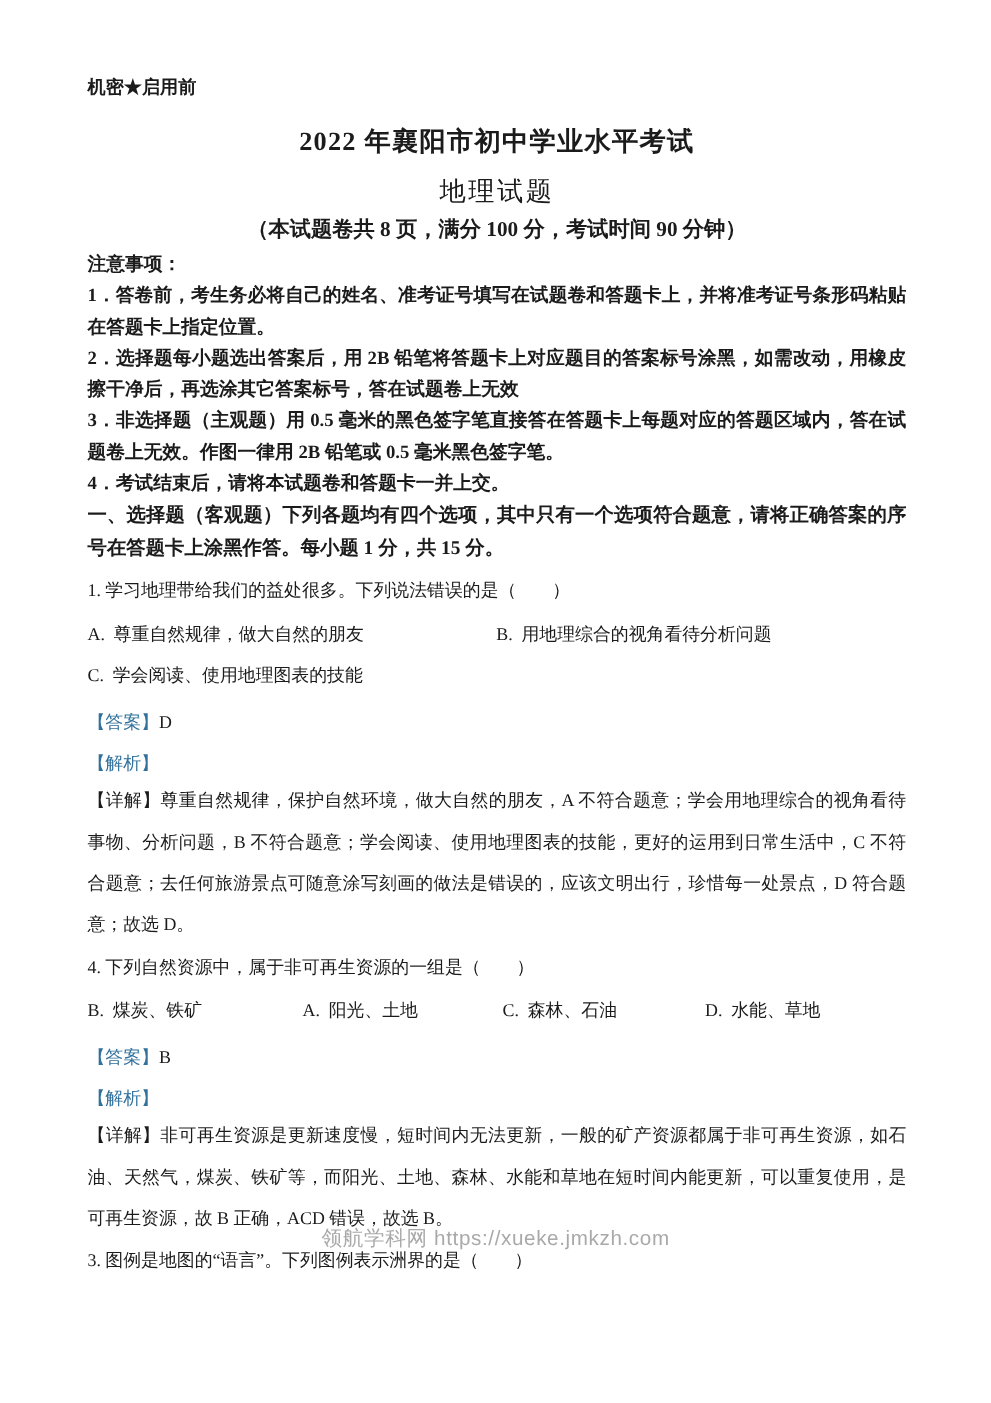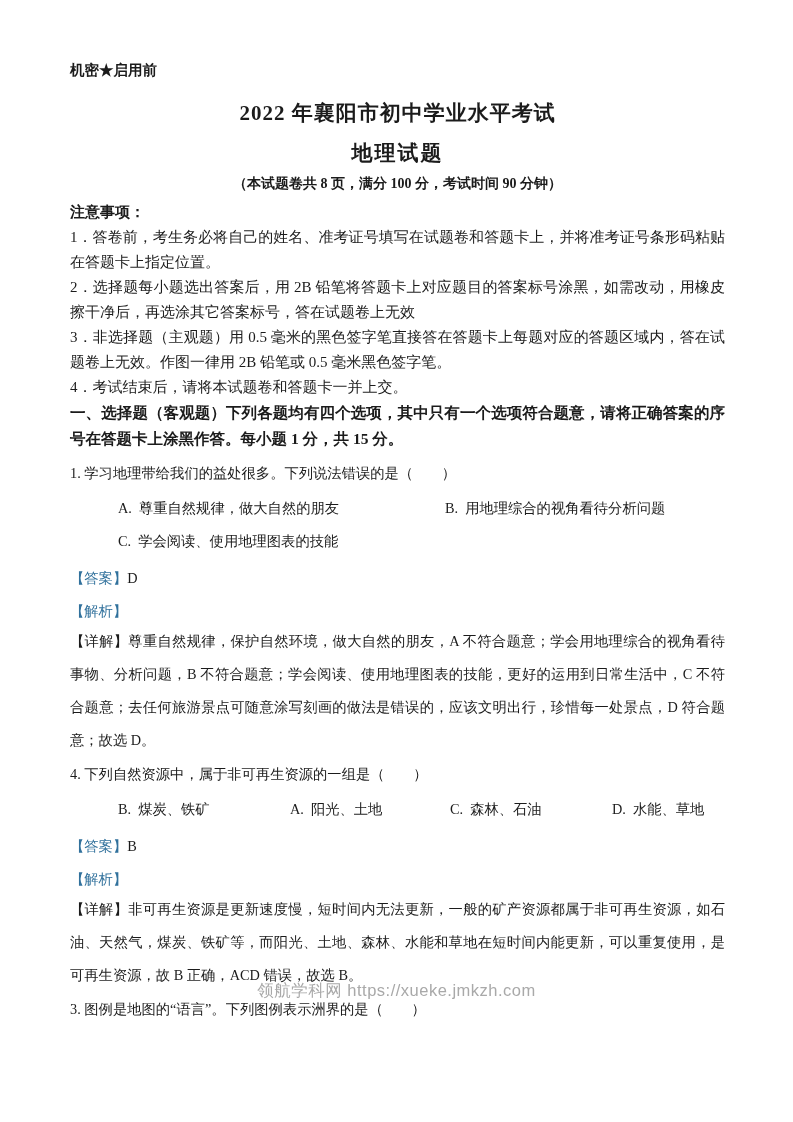--- a/index.html
+++ b/index.html
@@ -27,62 +27,61 @@
     text-align: center;
     font-size: 21px;
     font-weight: bold;
     letter-spacing: 1px;
     line-height: 30px;
     margin-top: 16px;
   }
   .subtitle {
     text-align: center;
     font-size: 21px;
-    font-weight: bold;
+    font-weight: normal;
     letter-spacing: 2px;
     line-height: 30px;
     margin-top: 10px;
   }
   .info-line {
     text-align: center;
-    font-size: 14px;
+    font-size: 17px;
     font-weight: bold;
     line-height: 24px;
     margin-top: 4px;
   }
   .notice-heading {
     font-size: 15px;
     font-weight: bold;
     line-height: 25px;
     margin-top: 4px;
   }
   .notice-item {
     font-size: 15px;
-    font-weight: normal;
+    font-weight: bold;
     line-height: 25px;
     text-align: justify;
   }
   .section-heading {
     font-size: 15.5px;
     font-weight: bold;
     line-height: 26px;
     text-align: justify;
   }
   .q-stem {
     font-size: 14.3px;
     line-height: 23px;
     margin-top: 10px;
   }
   .options {
     display: grid;
     margin-top: 12px;
     row-gap: 10px;
     font-size: 14.3px;
     line-height: 23px;
-    margin-left: 48px;
   }
   .options.two-col  { grid-template-columns: 327px 1fr; }
   .options.four-col { grid-template-columns: 172px 160px 162px 1fr; }
   .opt-label { margin-right: 7px; }
   .ans-line {
     font-size: 14.3px;
     line-height: 23px;
     margin-top: 14px;
   }
   .blue { color: #31719c; }

